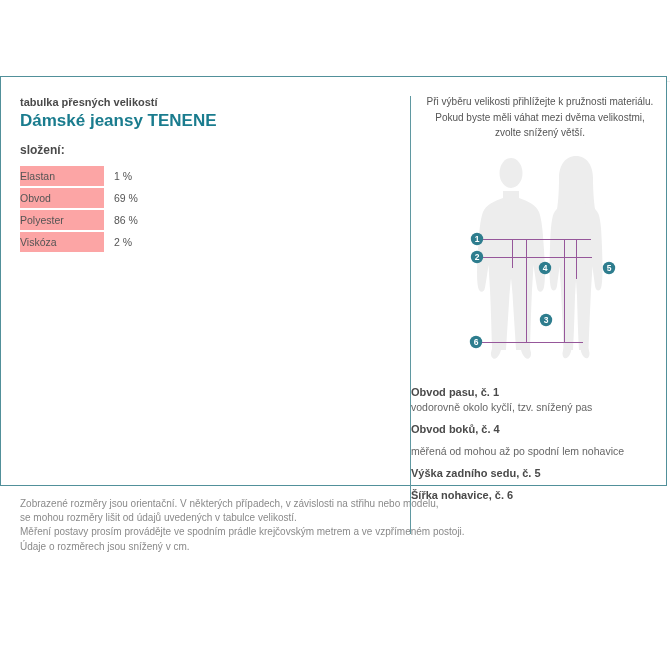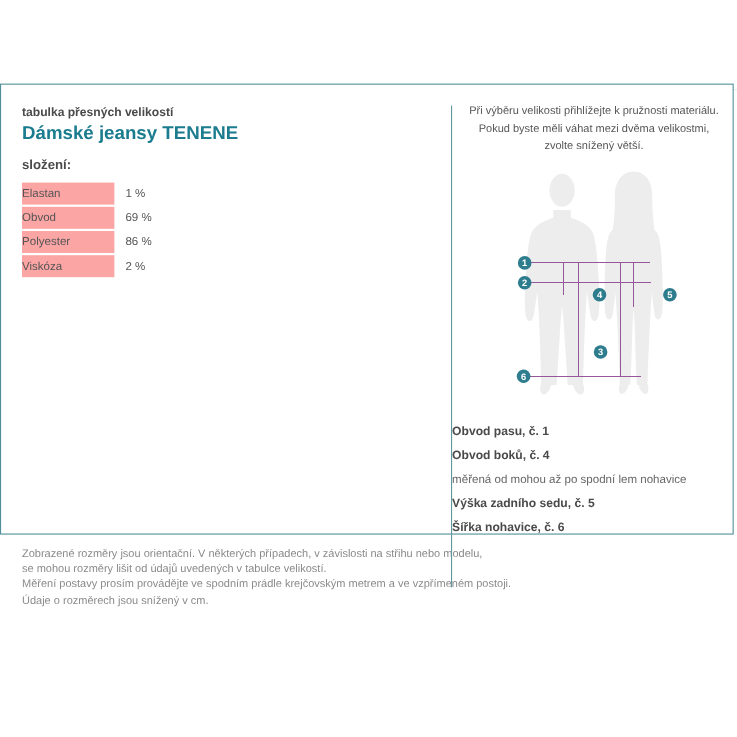--- a/index.html
+++ b/index.html
@@ -148,20 +148,21 @@
       </g>
       <g>
         <circle cx="36" cy="196" r="6.2" fill="#2e7d8e"></circle>
         <text class="marker-num" x="36" y="199" text-anchor="middle">6</text>
       </g>
     </svg>
 
     <div class="measurements">
       <div class="meas-group">
         <div class="meas-title">Obvod pasu, č. 1</div>
+        <div class="meas-desc">vodorovně okolo kyčlí, tzv. snížený pas</div>
       </div>
       <div class="meas-group">
         <div class="meas-title">Obvod boků, č. 4</div>
       </div>
       <div class="meas-group">
         <div class="meas-desc">měřená od mohou až po spodní lem nohavice</div>
       </div>
       <div class="meas-group">
         <div class="meas-title">Výška zadního sedu, č. 5</div>
       </div>

